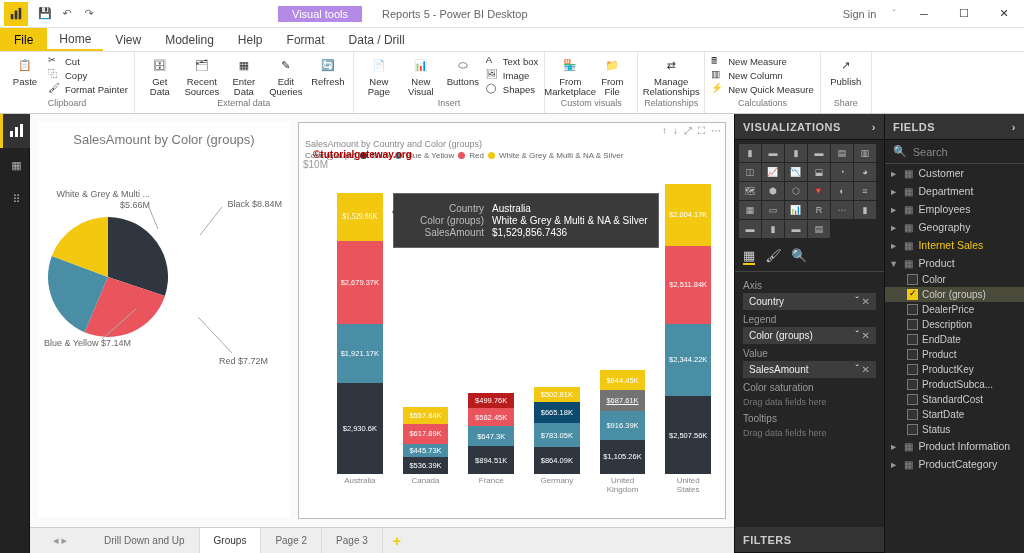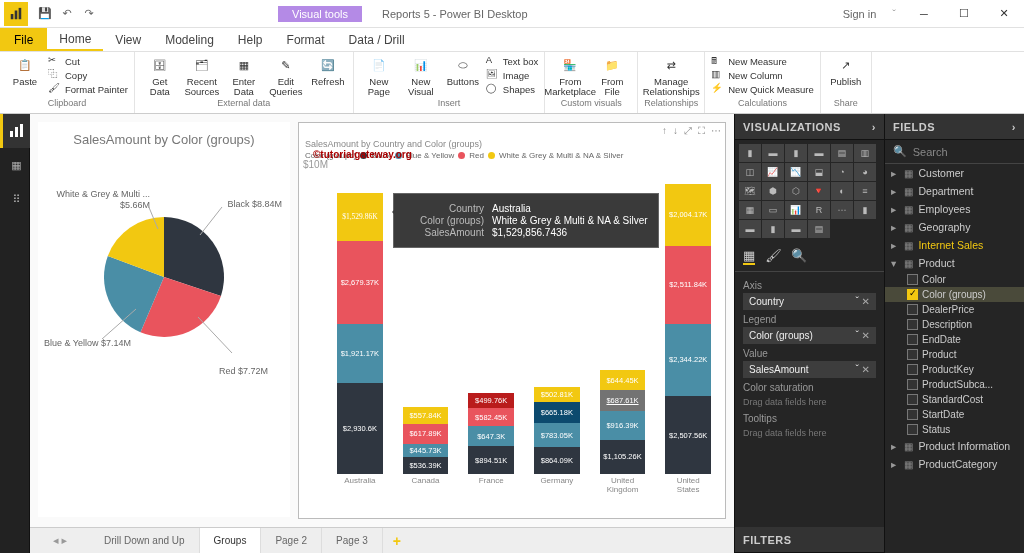--- a/index.html
+++ b/index.html
@@ -41,21 +41,21 @@
 .leftrail { width:30px; background:#222; display:flex; flex-direction:column; border-right:1px solid #111; }
 .leftrail .tab { width:30px; height:34px; display:flex; align-items:center; justify-content:center; cursor:pointer; color:#aaa; border-left:3px solid transparent; }
 .leftrail .tab.active { background:#333; border-left-color:#f2c811; color:#fff; }
 
 .canvas { flex:1; background:#eee; display:flex; flex-direction:column; position:relative; }
 .canvas-inner { flex:1; background:#fafafa; display:flex; padding:8px; gap:8px; }
 
 
 .vis-pie { width:252px; height:395px; background:#fff; position:relative; }
 .vis-pie .title { color:#777; font-size:13px; text-align:center; margin:10px 0 30px; }
-.pie-wrap { position:relative; width:252px; height:200px; display:flex; align-items:center; justify-content:center; }
+.pie-wrap { position:relative; width:252px; height:200px; display:flex; align-items:center; justify-content:flex-start; }
 .pie-labels { position:absolute; inset:0; }
 .pie-labels div { position:absolute; font-size:9px; color:#666; line-height:1.2; }
 
 
 .vis-bar { flex:1; background:#fff; border:1px solid #bbb; position:relative; }
 .vis-bar .hdr { height:14px; display:flex; justify-content:flex-end; padding:2px 4px; gap:6px; color:#888; }
 .vis-bar .hdr span { cursor:pointer; font-size:10px; }
 .vis-bar .title { font-size:9px; color:#888; padding:2px 6px; }
 .vis-bar .legend { font-size:8px; color:#666; padding:0 6px 4px; display:flex; align-items:center; gap:4px; }
 .legend .sw { width:7px; height:7px; border-radius:50%; display:inline-block; }
@@ -301,21 +301,21 @@
               <path d="M0 0 L56.935082077614894 18.931360986871884 A60 60 0 0 1 -23.49376292275975 55.209085336828025 Z" fill="#e9545d"></path>
               <path d="M0 0 L-23.49376292275975 55.209085336828025 A60 60 0 0 1 -56.16377293074218 -21.10996471299826 Z" fill="#4a8ea6"></path>
               <path d="M0 0 L-56.16377293074218 -21.10996471299826 A60 60 0 0 1 -1.1021821192326178e-14 -60 Z" fill="#f2c811"></path>
             </svg>
           <div class="pie-labels">
             <div style="top:12px;left:2px;text-align:right;width:110px;">White &amp; Grey &amp; Multi ...
 $5.66M</div>
             <div style="top:22px;right:8px;">Black $8.84M</div>
             <div style="bottom:28px;left:6px;">Blue &amp; Yellow
 $7.14M</div>
-            <div style="bottom:0;right:22px;padding-left:12px;">Red $7.72M</div>
+            <div style="bottom:10px;right:22px;padding-left:12px;">Red $7.72M</div>
             <svg style="position:absolute;inset:0;" width="252" height="200">
                 <line x1="110" y1="28" x2="120" y2="52" stroke="#aaa"></line>
                 <line x1="184" y1="30" x2="162" y2="58" stroke="#aaa"></line>
                 <line x1="64" y1="162" x2="98" y2="132" stroke="#aaa"></line>
                 <line x1="194" y1="176" x2="160" y2="140" stroke="#aaa"></line>
               </svg>
           </div>
         </div>
       </div>
 

